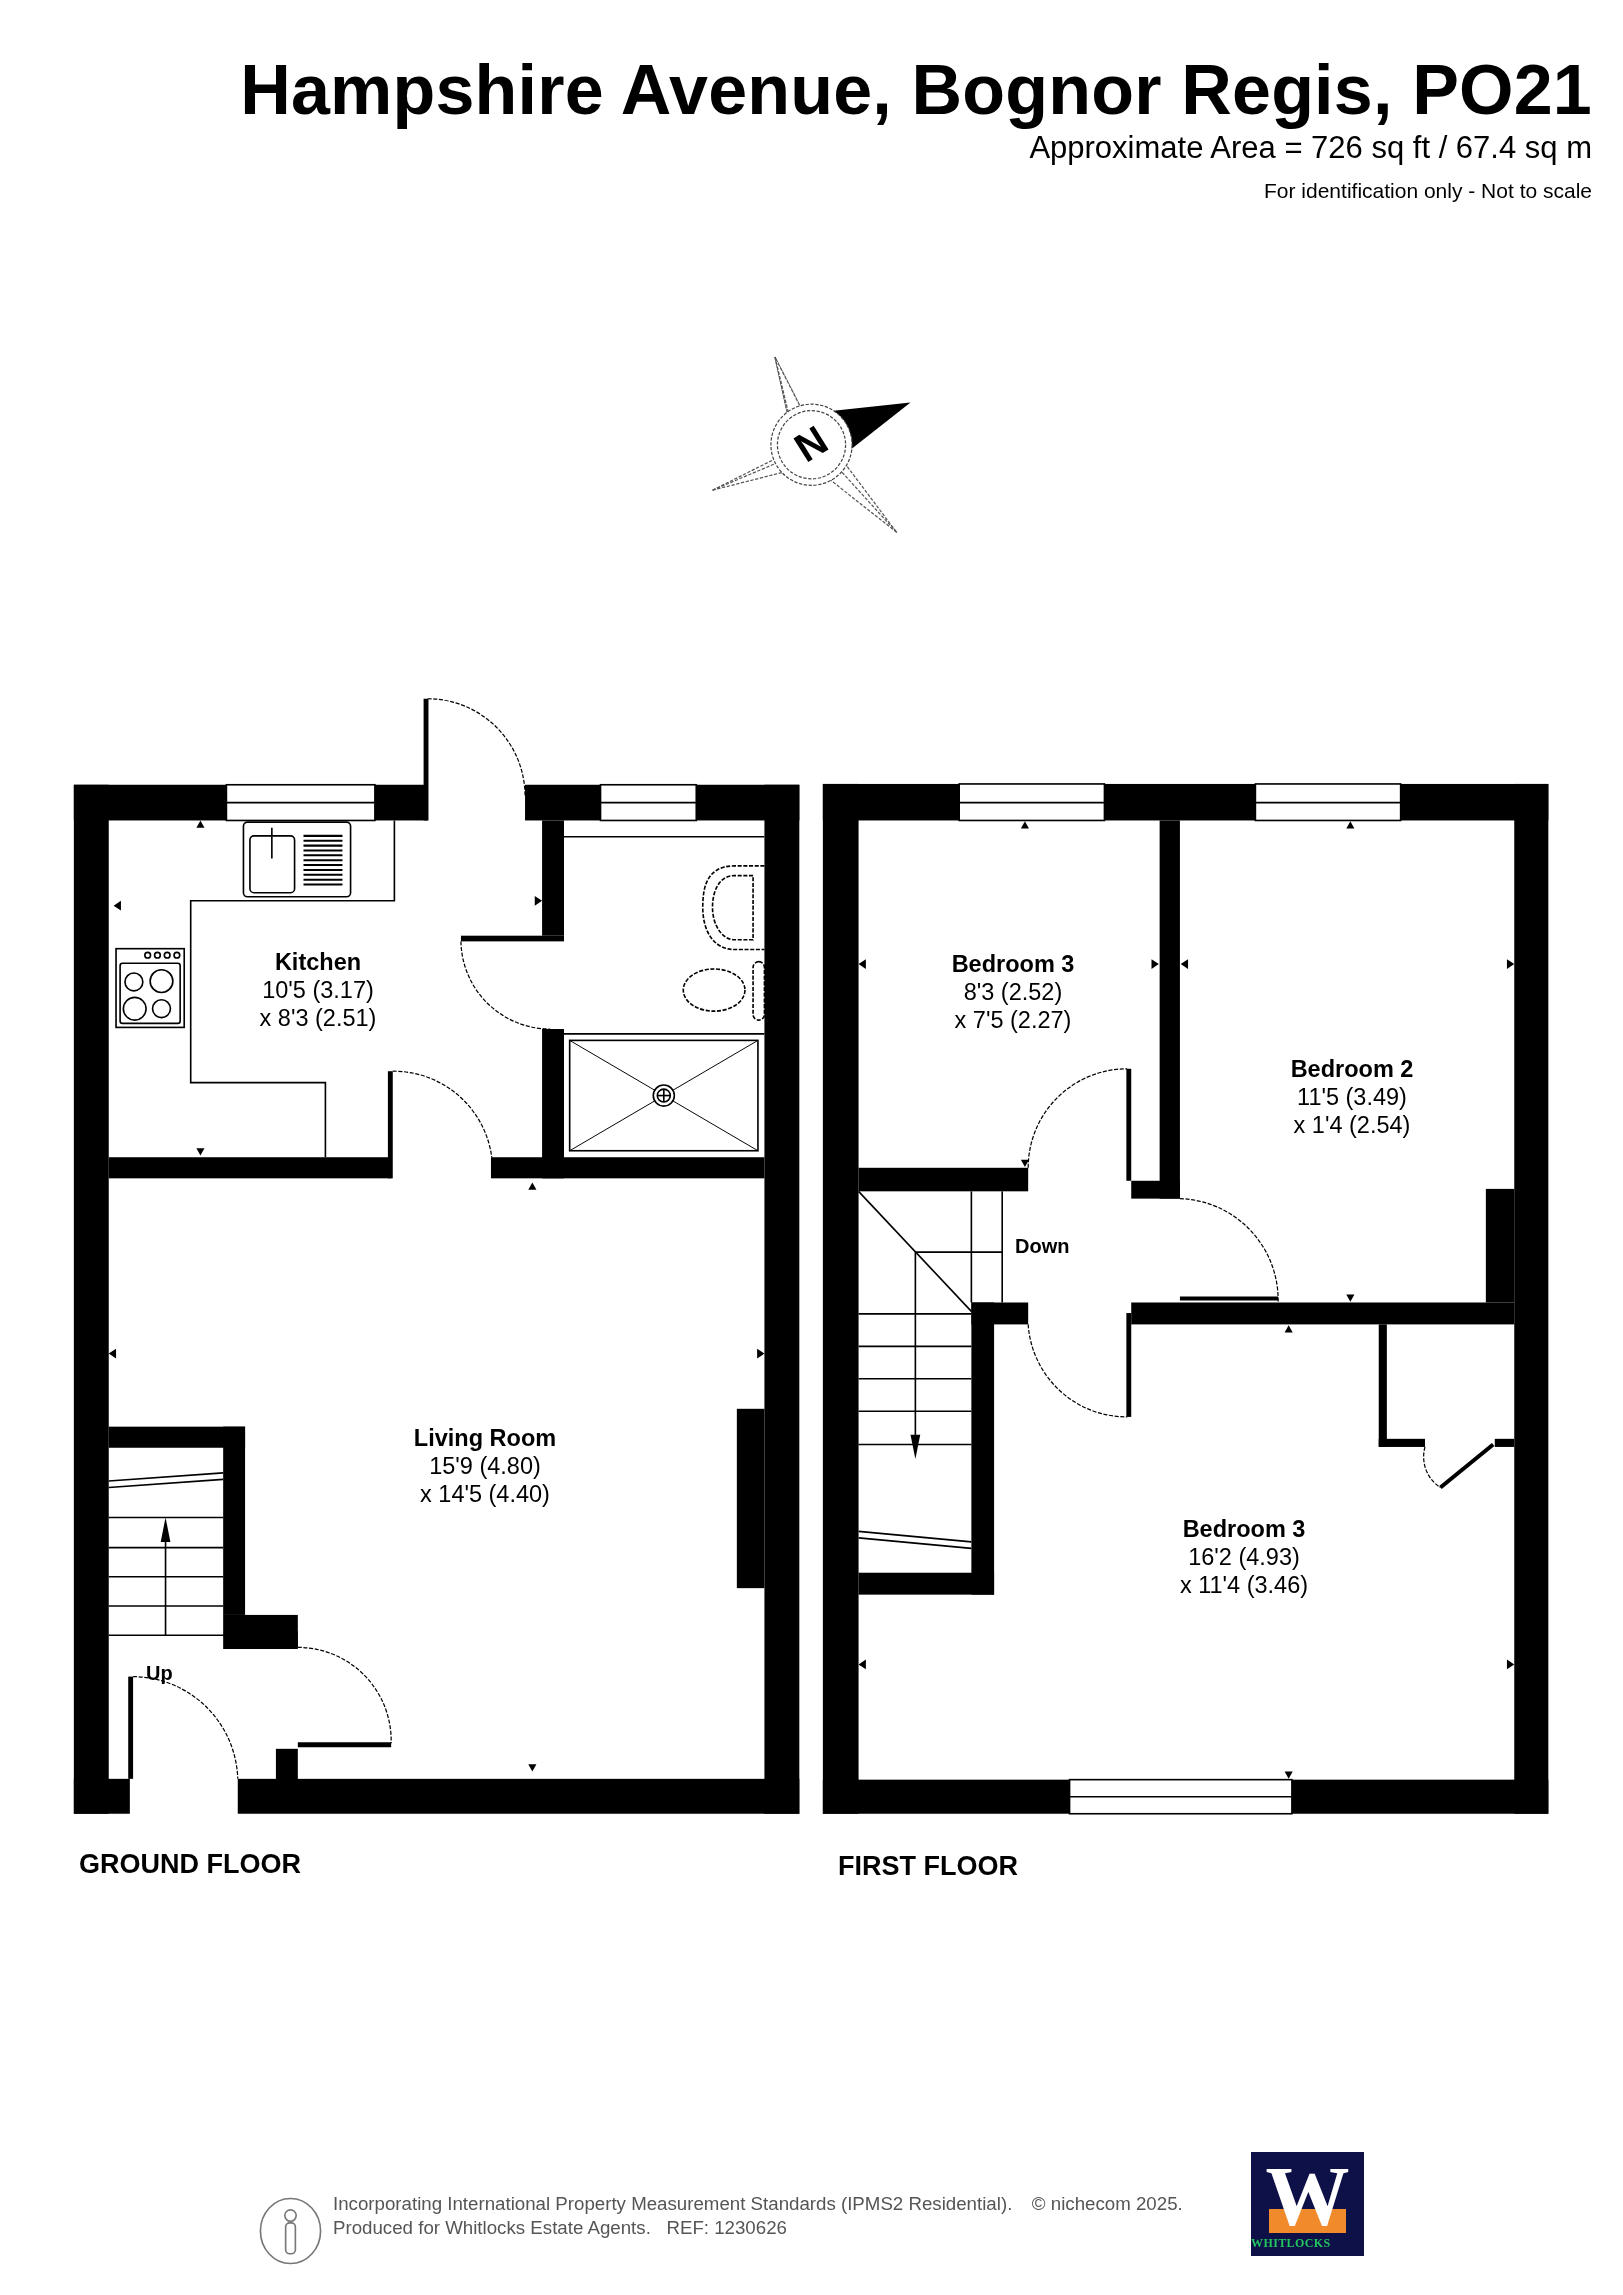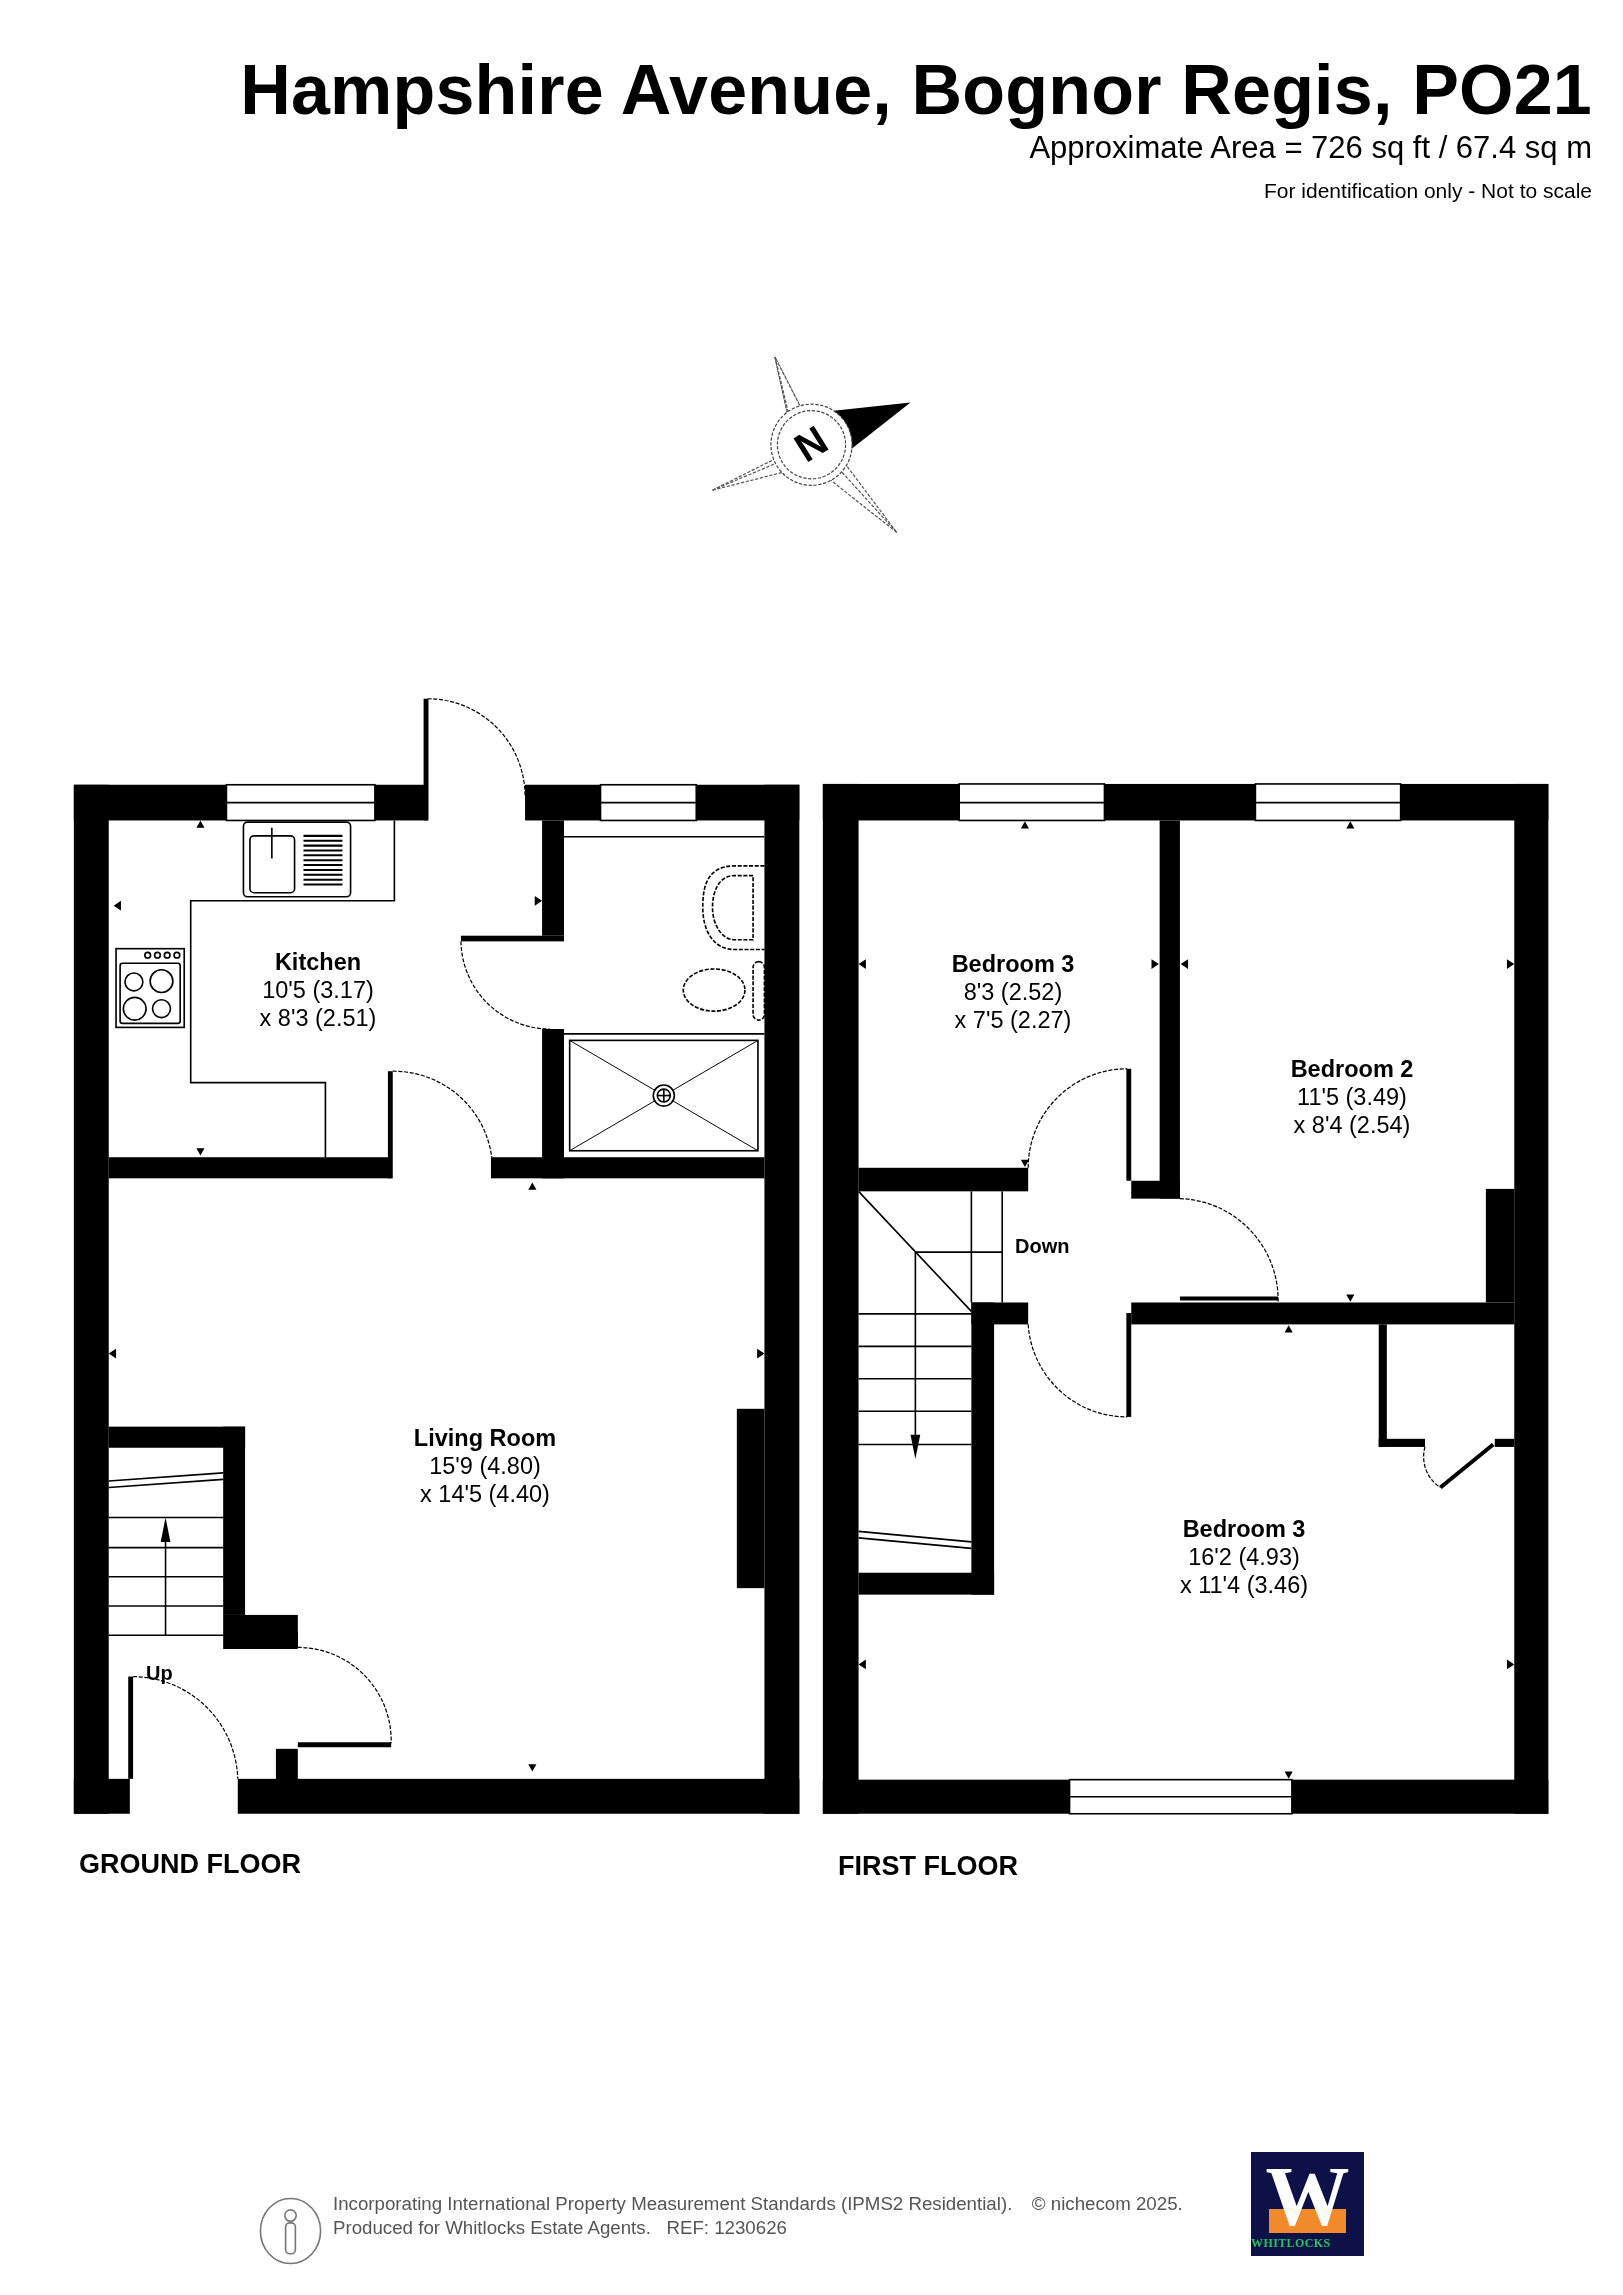--- a/index.html
+++ b/index.html
@@ -253,21 +253,21 @@
 <div class="floor-label" style="left:79px; top:1849px;">GROUND FLOOR</div>
 
 <div class="room-label" style="left:1013px; top:950px;">
   <span class="name">Bedroom 3</span>
   <span class="dim">8'3 (2.52)</span>
   <span class="dim">x 7'5 (2.27)</span>
 </div>
 <div class="room-label" style="left:1352px; top:1013px;margin-top:42px;">
   <span class="name">Bedroom 2</span>
   <span class="dim">11'5 (3.49)</span>
-  <span class="dim">x 8'4 (2.54)</span>
+  <span class="dim">x 1'4 (2.54)</span>
 </div>
 <div class="room-label" style="left:1244px; top:1515px;">
   <span class="name">Bedroom 3</span>
   <span class="dim">16'2 (4.93)</span>
   <span class="dim">x 11'4 (3.46)</span>
 </div>
 <div class="stair-label" style="left:1015px; top:1235px;">Down</div>
 <div class="floor-label" style="left:838px; top:1851px;">FIRST FLOOR</div>
 
 <svg id="ims-icon" class="abs" viewBox="0 0 80 86">

